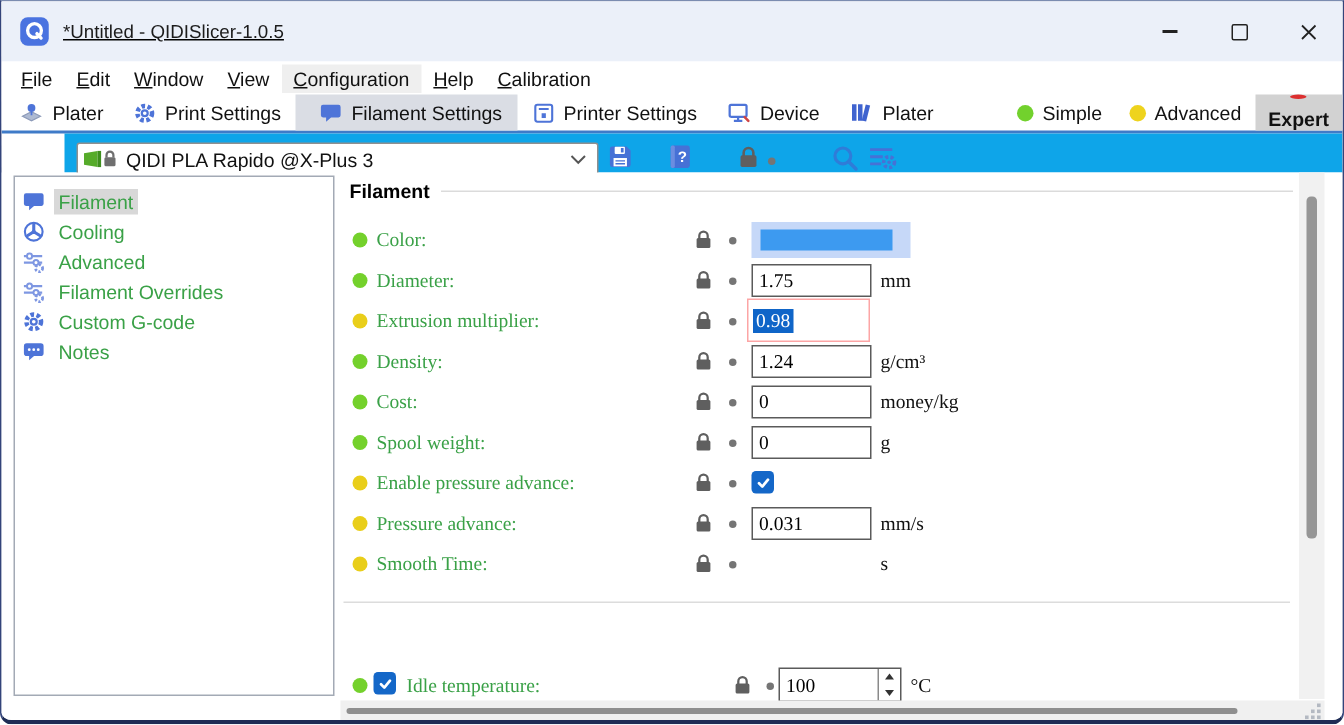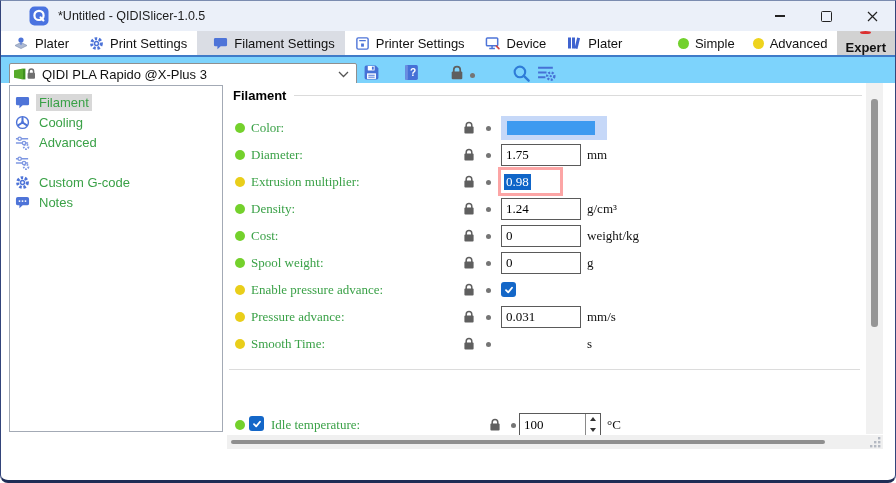--- a/index.html
+++ b/index.html
@@ -1,21 +1,21 @@
 <!DOCTYPE html>
 <html><head>
 <meta charset="utf-8">
 <style>
   html,body{margin:0;padding:0;}
   body{width:896px;height:483px;font-family:"Liberation Sans",sans-serif;background:#fff;}
   .window{position:relative;width:896px;height:483px;box-sizing:border-box;
     border:1px solid #33447a;border-top-color:#7b8cb0;border-bottom:3px solid #1e2c55;
     border-radius:0 0 8px 8px;overflow:hidden;background:#fff;}
   
-  .titlebar{height:30px;background:#EBF0F9;display:flex;align-items:center;padding-left:28px;}
+  .titlebar{height:40px;background:#EBF0F9;display:flex;align-items:center;padding-left:12px;text-decoration:underline;}
   .app-icon{width:20px;height:20px;}
   .title{font-size:12.5px;color:#1c1c1c;margin-left:9px;}
   .win-controls{margin-left:auto;display:flex;height:100%;}
   .win-btn{width:46px;display:flex;align-items:center;justify-content:center;}
   .min-glyph{width:10px;height:1.3px;background:#222;}
   .max-glyph{width:9px;height:9px;border:1.2px solid #222;border-radius:1.5px;}
   
   .menubar{height:22px;background:#fff;display:flex;align-items:center;padding-left:5px;font-size:13px;color:#111;}
   .menu-item{display:inline-block;padding:2px 8px;}
   .menu-item::first-letter{text-decoration:underline;}
@@ -26,21 +26,21 @@
   .tab.selected{background:#DADDE4;padding-left:16px;}
   .modes{margin-left:auto;display:flex;}
   .mode{display:flex;align-items:center;gap:6px;padding:0 9px;white-space:nowrap;}
   .mode.selected{background:#D2D2D2;font-weight:bold;flex-direction:column;}
   .mode-dot{width:11px;height:11px;border-radius:50%;}
   .mode-dot.green{background:#72d12d;}
   .mode-dot.yellow{background:#eed31d;}
   .mode-dot.red{background:#dc2f2f;}
   .bluebar{height:2px;background:#3F7BC8;}
   
-  .toolbar{height:26px;background:#7dd3fc;position:relative;}
+  .toolbar{height:26px;background:#0ea5e9;position:relative;margin-left:42px;}
   .combo{position:absolute;left:8px;top:6px;width:348px;height:22px;background:#fff;border:1px solid #8f8f8f;
     border-radius:2px;display:flex;align-items:center;box-sizing:border-box;}
   .combo-icon{position:relative;width:26px;height:16px;margin-left:3px;}
   .combo-text{font-size:13px;color:#111;margin-left:3px;white-space:nowrap;}
   .combo-chevron{margin-left:auto;margin-right:7px;display:flex;}
   .tool-btn{position:absolute;top:7px;display:flex;}
   .tool-dot{position:absolute;width:5px;height:5px;border-radius:50%;background:#757575;}
   
   .content{position:relative;height:367px;background:#fff;}
   .sidebar{position:absolute;left:8px;top:2px;width:214px;height:347px;border:1px solid #A3AAB5;
@@ -57,22 +57,22 @@
   .flag.green{background:#74D12C;}
   .flag.yellow{background:#E9CE1A;}
   .lab{position:absolute;left:22px;top:4px;font-size:13px;color:#3AA147;white-space:nowrap;}
   .lock{position:absolute;left:234px;top:5px;line-height:0;}
   .gdot{position:absolute;left:257px;top:10px;width:5px;height:5px;border-radius:50%;background:#757575;}
   .field{position:absolute;left:272px;top:1px;width:80px;height:22px;box-sizing:border-box;border:1px solid #5a5a5a;
     font-size:13px;font-family:inherit;padding:0 4px;background:#fff;color:#000;border-radius:0;outline:none;}
   .unit{position:absolute;left:358px;top:4px;font-size:13px;color:#111;white-space:nowrap;}
   .swatch-btn{position:absolute;left:272px;top:0;width:106px;height:24px;background:#C6D8F8;display:flex;align-items:center;}
   .swatch-inner{margin-left:6px;width:88px;height:14px;}
-  .marked-field{position:absolute;left:269px;top:-3px;width:65px;height:29px;box-sizing:border-box;
-    border:3px solid #fca5a5;background:#fff;display:flex;align-items:center;padding:0 3px;}
+  .marked-field{position:absolute;left:269px;top:-3px;width:82px;height:29px;box-sizing:border-box;
+    border:1px solid #fca5a5;background:#fff;display:flex;align-items:center;padding:0 3px;}
   .selval{background:#0F65C8;color:#fff;font-size:13px;padding:0 2px;}
   .checkbox{position:absolute;left:272px;top:4px;width:15px;height:15px;background:#1467C8;border-radius:3px;
     display:flex;align-items:center;justify-content:center;}
   .group-divider{position:absolute;left:0;right:6px;top:286px;height:1px;background:#DCDCDC;}
   
   .row.idle .checkbox{left:20px;top:3px;}
   .row.idle .lab{left:42px;}
   .row.idle .lock{left:260px;}
   .row.idle .gdot{left:282px;}
   .row.idle .unit{left:378px;}
@@ -112,20 +112,29 @@
           <div class="max-glyph"></div>
         </div>
       <div class="win-btn">
         <svg width="11" height="11" viewBox="0 0 11 11">
             <path d="M1 1 L10 10 M10 1 L1 10" stroke="#222" stroke-width="1.2"></path>
           </svg>
       </div>
     </div>
   </div>
 
+  <div class="menubar">
+    <span class="menu-item">File</span>
+    <span class="menu-item">Edit</span>
+    <span class="menu-item">Window</span>
+    <span class="menu-item">View</span>
+    <span class="menu-item highlight">Configuration</span>
+    <span class="menu-item">Help</span>
+    <span class="menu-item">Calibration</span>
+  </div>
 
   <div class="tabbar">
     <div class="tab">
       <svg width="16" height="16" viewBox="0 0 16 16">
           <path d="M8 7.5 L14 10.5 L8 13.5 L2 10.5 Z" fill="#aebad2" stroke="#8c9ab8" stroke-width="0.8"></path>
           <path d="M8 7.6 v2.2" stroke="#4e74d8" stroke-width="1.2"></path>
           <circle cx="8" cy="5" r="2.6" fill="#4e74d8"></circle>
         </svg>
       <span>Plater</span>
     </div>
@@ -272,20 +281,21 @@
         <span class="lbl">Advanced</span>
       </div>
       <div class="side-item">
         <svg width="15" height="15" viewBox="0 0 16 16">
             <line x1="1" y1="4" x2="14" y2="4" stroke="#7e97e2" stroke-width="1.6"></line>
             <circle cx="5" cy="4" r="1.8" fill="#fff" stroke="#7e97e2" stroke-width="1.4"></circle>
             <line x1="1" y1="8.6" x2="14" y2="8.6" stroke="#7e97e2" stroke-width="1.6"></line>
             <circle cx="9.6" cy="8.6" r="1.8" fill="#fff" stroke="#7e97e2" stroke-width="1.4"></circle>
             <circle cx="11.8" cy="12.6" r="2.5" fill="none" stroke="#7e97e2" stroke-width="2" stroke-dasharray="1.6 1.2"></circle>
           </svg>
+        <span class="lbl">Filament Overrides</span>
       </div>
       <div class="side-item">
         <svg width="15" height="15" viewBox="0 0 16 16">
             <circle cx="8" cy="8" r="5.2" fill="none" stroke="#4e74d8" stroke-width="3.2" stroke-dasharray="2.6 1.8"></circle>
             <circle cx="8" cy="8" r="2.1" fill="none" stroke="#4e74d8" stroke-width="1.6"></circle>
           </svg>
         <span class="lbl">Custom G-code</span>
       </div>
       <div class="side-item">
         <svg width="15" height="15" viewBox="0 0 16 16">
@@ -357,21 +367,21 @@
 
       <div class="row" style="top:141px;">
         <span class="flag green"></span>
         <span class="lab">Cost:</span>
         <span class="lock"><svg width="12" height="13" viewBox="0 0 12 13">
               <path d="M3.2 6V4.2a2.8 2.8 0 0 1 5.6 0V6" fill="none" stroke="#5f5f5f" stroke-width="1.5"></path>
               <rect x="1.4" y="5.6" width="9.2" height="6.8" rx="1" fill="#5f5f5f"></rect>
             </svg></span>
         <span class="gdot"></span>
         <input class="field" value="0" style="">
-        <span class="unit">weight/kg</span>
+        <span class="unit">money/kg</span>
       </div>
 
       <div class="row" style="top:168px;">
         <span class="flag green"></span>
         <span class="lab">Spool weight:</span>
         <span class="lock"><svg width="12" height="13" viewBox="0 0 12 13">
               <path d="M3.2 6V4.2a2.8 2.8 0 0 1 5.6 0V6" fill="none" stroke="#5f5f5f" stroke-width="1.5"></path>
               <rect x="1.4" y="5.6" width="9.2" height="6.8" rx="1" fill="#5f5f5f"></rect>
             </svg></span>
         <span class="gdot"></span>

